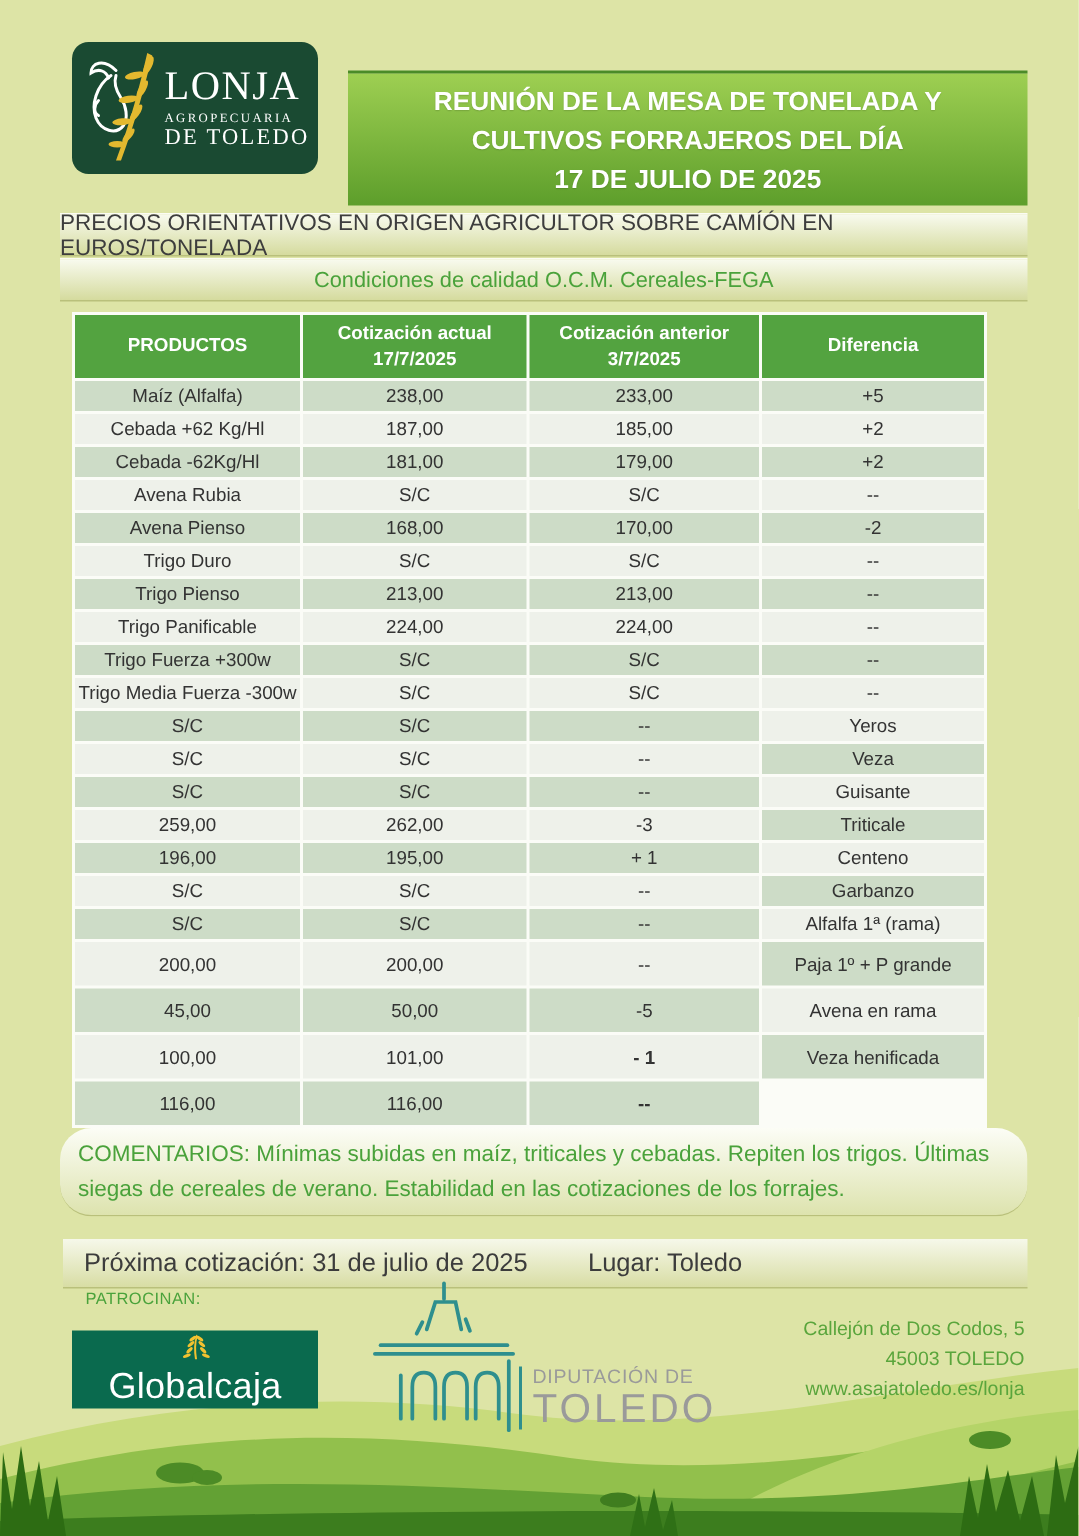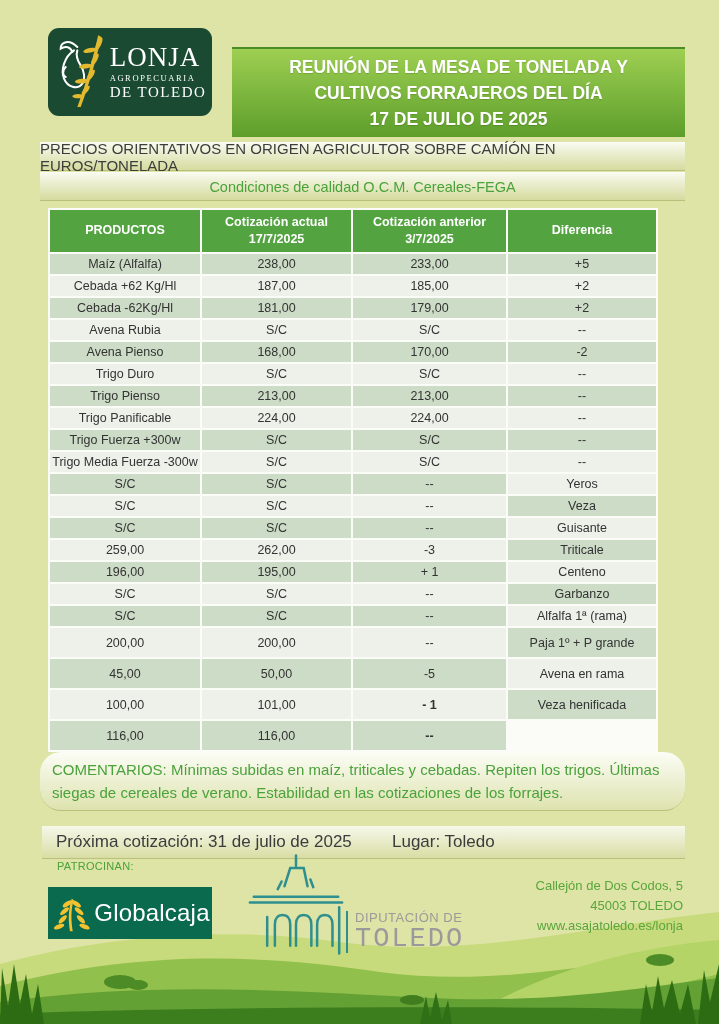--- a/index.html
+++ b/index.html
@@ -73,33 +73,33 @@
   .proxima-label { margin-left:14px; }
   .lugar-label { position:absolute; left:350px; }
   .patrocinan {
     position:absolute; left:57px; top:860px;
     color:#4aa23b; font-size:11px; letter-spacing:0.3px;
   }
   
   .globalcaja {
     position:absolute; left:48px; top:887px; width:164px; height:52px;
     background:#0a6a4e; display:flex; align-items:center; justify-content:center;
-    gap:4px; z-index:5;
+    gap:4px; z-index:5;flex-direction:column;
   }
   .globalcaja-text { color:#fff; font-size:24px; letter-spacing:0.2px; }
   .diputacion {
     position:absolute; left:248px; top:852px; width:230px; height:104px;
     display:flex; align-items:flex-end; z-index:5;
   }
   .diputacion-textcol {
     border-left:2px solid #2e8f8e; padding-left:7px; margin-left:2px; margin-bottom:3px;
     line-height:1;
   }
   .diputacion-line1 { color:#9a9a9a; font-size:13px; letter-spacing:0.5px; }
-  .diputacion-line2 { color:#9a9a9a; font-size:27px; letter-spacing:2px; margin-top:2px;font-family:Liberation Mono, monospace; }
+  .diputacion-line2 { color:#9a9a9a; font-size:27px; letter-spacing:2px; margin-top:2px; }
   .address {
     position:absolute; right:36px; top:876px; text-align:right;
     color:#5aa53c; font-size:13px; line-height:1.55; z-index:5;
   }
   
   .landscape { position:absolute; left:0; bottom:0; width:719px; height:140px; z-index:1; }
 </style>
 </head>
 <body>
 

